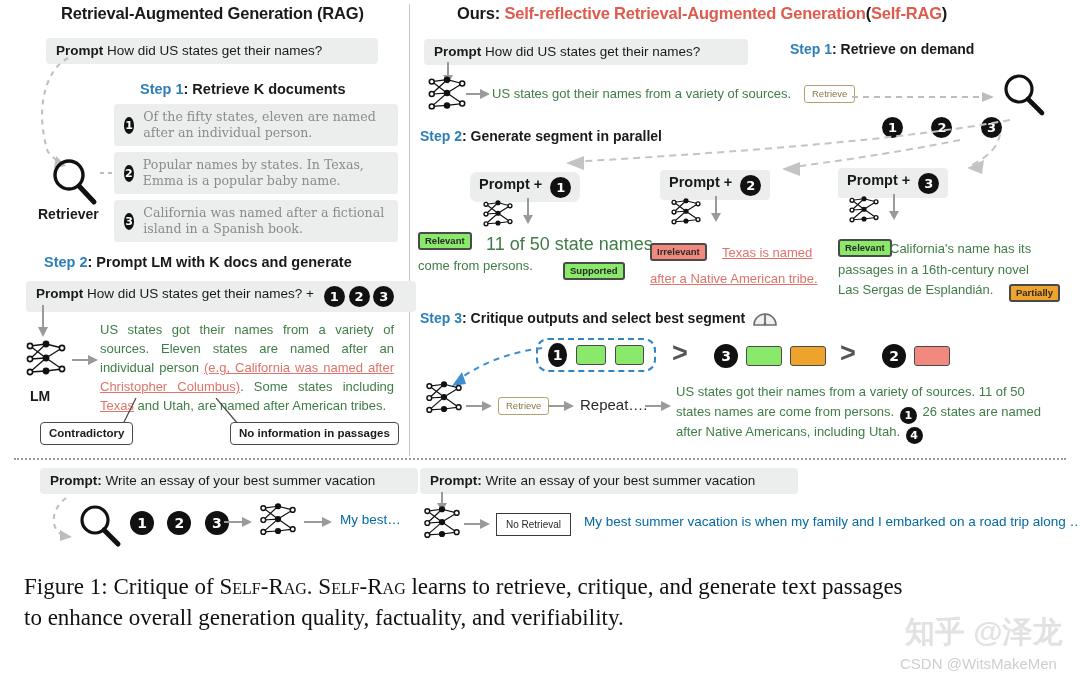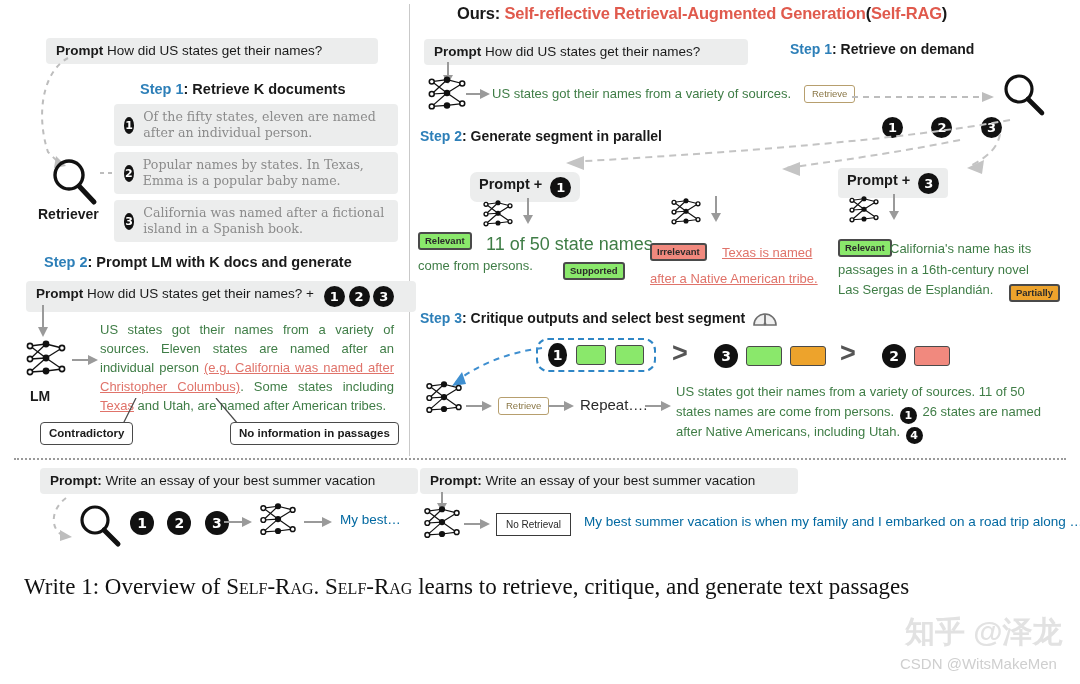--- a/index.html
+++ b/index.html
@@ -95,20 +95,21 @@
 </style>
 </head>
 <body>
 
 <div class="fig">
 
   <div class="abs vdivider" style="left:409px;top:4px;height:452px;"></div>
 
   <div class="abs divider" style="left:14px;top:458px;width:1052px;"></div>
 
+  <div class="abs title" style="left:61px;top:4px;">Retrieval-Augmented Generation (RAG)</div>
 
   <div class="abs promptbar" style="left:46px;top:38px;width:312px;">
     <b>Prompt</b>
     <span>How did US states get their names?</span>
   </div>
 
   <div class="abs" style="left:140px;top:81px;font-size:14.5px;">
     <span class="stepword">Step 1</span><span class="steptxt">: Retrieve K documents</span>
   </div>
 
@@ -391,20 +392,24 @@
 
   <div class="abs badge b-green" style="left:418px;top:232px;">
     <span>Relevant</span>
   </div>
   <div class="abs greentxt" style="left:470px;top:234px;font-size:18px;padding-left:16px;">11 of 50 state names</div>
   <div class="abs greentxt" style="left:418px;top:258px;font-size:13px;">come from persons.</div>
   <div class="abs badge b-green" style="left:563px;top:262px;">
     <span>Supported</span>
   </div>
 
+  <div class="abs promptbar" style="left:660px;top:170px;padding:4px 9px;font-size:14.5px;font-weight:bold;">
+    <span>Prompt +</span>
+    <span class="cnum big" style="margin-left:4px;">2</span>
+  </div>
   <svg class="abs" style="left:668px;top:196px;" width="36" height="32" viewBox="0 0 48 42">
     <g stroke="#111" stroke-width="1.5" fill="none">
       <line x1="8" y1="8" x2="24" y2="6"></line>
         <line x1="8" y1="8" x2="24" y2="20"></line>
       <line x1="8" y1="21" x2="24" y2="6"></line>
         <line x1="8" y1="21" x2="24" y2="20"></line>
       <line x1="8" y1="34" x2="24" y2="20"></line>
         <line x1="8" y1="34" x2="24" y2="33"></line>
       <line x1="24" y1="6" x2="40" y2="10"></line>
         <line x1="24" y1="20" x2="40" y2="10"></line>
@@ -619,19 +624,20 @@
   <div class="abs norebox" style="left:496px;top:513px;">
     <span>No Retrieval</span>
   </div>
 
   <div class="abs greytxt" style="left:584px;top:514px;font-size:13.5px;white-space:nowrap;">My best summer vacation is when my family and I embarked on a road trip along …</div>
 
 </div>
 
 <div class="caption">
   <div>
-    <span>Write 1:</span>
-    <span>Overview of </span><span class="sc">Self-Rag</span><span>. </span><span class="sc">Self-Rag</span><span> learns to retrieve, critique, and generate text passages</span>
-  </div>
+    <span>Figure 1:</span>
+    <span>Critique of </span><span class="sc">Self-Rag</span><span>. </span><span class="sc">Self-Rag</span><span> learns to retrieve, critique, and generate text passages</span>
+  </div>
+  <div>to enhance overall generation quality, factuality, and verifiability.</div>
 </div>
 
 <div class="wm" style="left:905px;top:612px;font-size:30px;font-weight:bold;color:#e2e2e2;">知乎 @泽龙</div>
 <div class="wm" style="left:900px;top:655px;font-size:15px;color:#cfcfcf;">CSDN @WitsMakeMen</div>
 
 </body></html>

